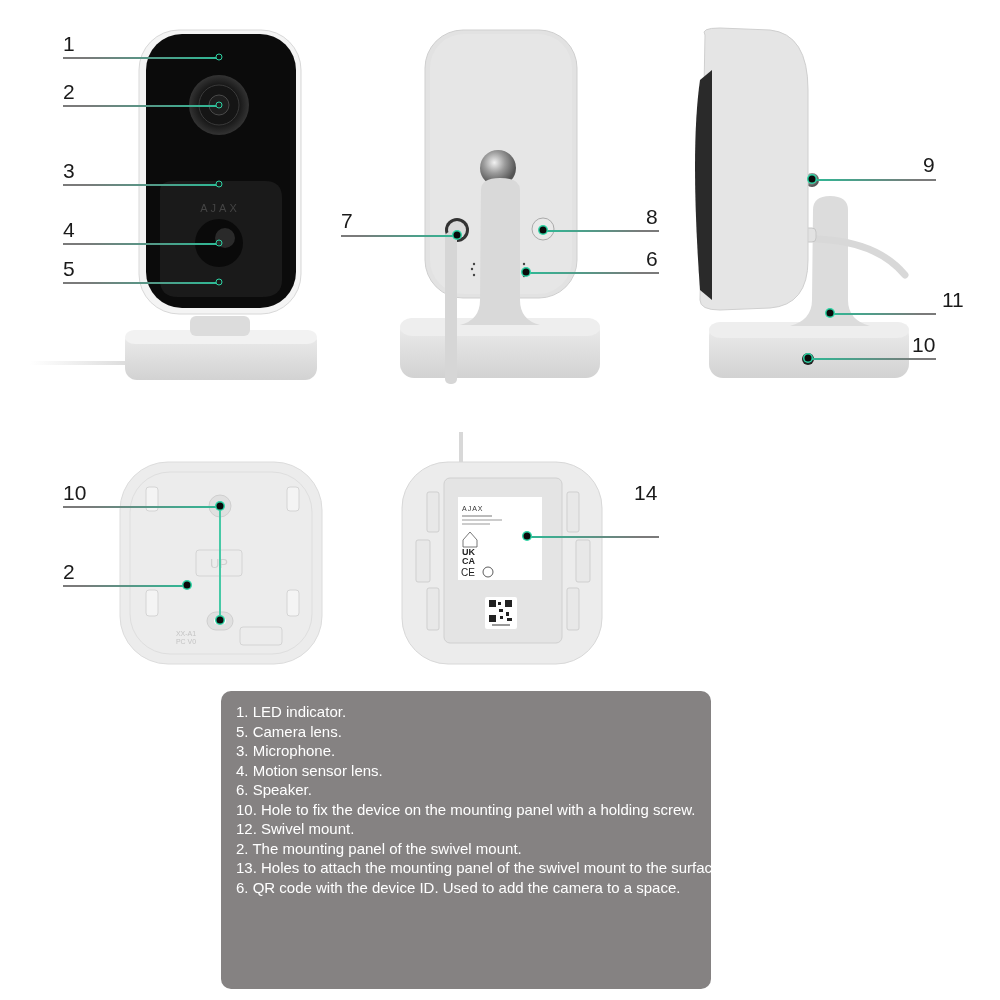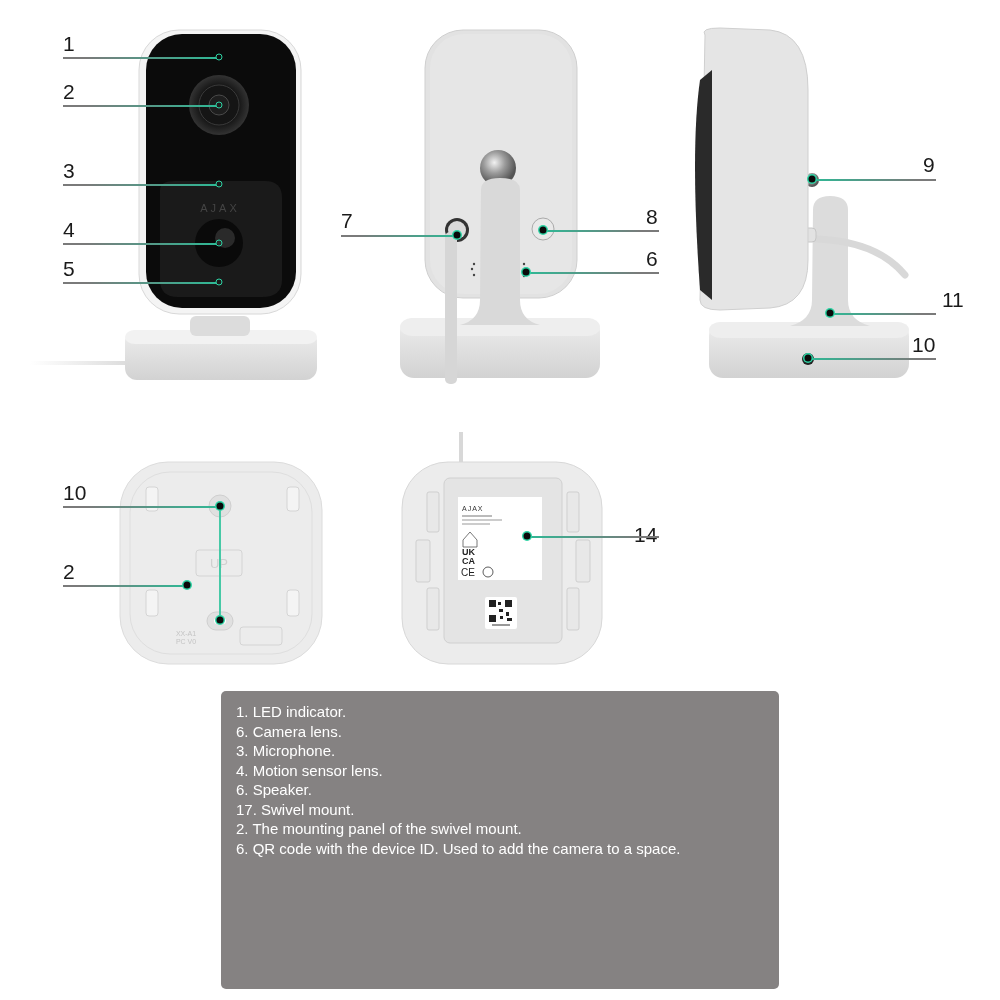--- a/index.html
+++ b/index.html
@@ -6,21 +6,21 @@
     body { width: 1000px; height: 1000px; position: relative; overflow: hidden; font-family: "Liberation Sans", sans-serif; }
     .stage { position: absolute; left: 0; top: 0; width: 1000px; height: 1000px; }
     .callout-num { position: absolute; font-family: "Liberation Sans", sans-serif; font-size: 21px; color: #1a1a1a; line-height: 1; }
     .leader { position: absolute; height: 1.5px; }
     .leader.ltr { background: linear-gradient(to right, #7a7a7a 0%, #7a7a7a 15%, #2fb895 100%); }
     .leader.rtl { background: linear-gradient(to left, #7a7a7a 0%, #7a7a7a 15%, #2fb895 100%); }
     .vleader { position: absolute; width: 1.5px; background: #46c9a6; }
     .marker { position: absolute; width: 7px; height: 7px; border-radius: 50%; box-sizing: border-box; transform: translate(-50%, -50%); }
     .marker.hollow { border: 1.5px solid #2ed3a4; background: transparent; }
     .marker.filled { background: #0a0a0a; box-shadow: 0 0 0 1.5px #2ed3a4; }
-    .legend-box { position: absolute; left: 221px; top: 691px; width: 558px; height: 298px; background: #858282; border-radius: 5px; box-sizing: border-box; padding: 11px 0 0 15px; }
+    .legend-box { position: absolute; left: 221px; top: 691px; width: 490px; height: 298px; background: #858282; border-radius: 10px; box-sizing: border-box; padding: 11px 0 0 15px; }
     .legend-item { color: #ffffff; font-size: 15px; line-height: 19.5px; white-space: nowrap; font-family: "Liberation Sans", sans-serif; }
     svg { position: absolute; overflow: visible; }
   </style>
 </head>
 <body>
 
 <div class="stage">
 
   <svg style="left:0;top:0" width="1000" height="400">
     <defs>
@@ -216,27 +216,29 @@
   <span class="callout-num" style="left:63px;top:482px">10</span>
   <div class="leader ltr" style="left:63px;top:506px;width:156px"></div>
   <div class="vleader" style="left:219px;top:506px;height:114px"></div>
   <div class="marker filled" style="left:220px;top:506px"></div>
   <div class="marker filled" style="left:220px;top:620px"></div>
 
   <span class="callout-num" style="left:63px;top:561px">2</span>
   <div class="leader ltr" style="left:63px;top:585px;width:123px"></div>
   <div class="marker filled" style="left:187px;top:585px"></div>
 
-  <span class="callout-num" style="left:634px;top:524px">14</span>
+  <span class="callout-num" style="left:634px;top:482px">14</span>
   <div class="leader rtl" style="left:528px;top:536px;width:131px"></div>
   <div class="marker filled" style="left:527px;top:536px"></div>
 
   <div class="legend-box">
     <div class="legend-item">1. LED indicator.</div>
-    <div class="legend-item">6. Camera lens.</div>
+    <div class="legend-item">5. Camera lens.</div>
     <div class="legend-item">3. Microphone.</div>
     <div class="legend-item">4. Motion sensor lens.</div>
     <div class="legend-item">6. Speaker.</div>
-    <div class="legend-item">17. Swivel mount.</div>
+    <div class="legend-item">10. Hole to fix the device on the mounting panel with a holding screw.</div>
+    <div class="legend-item">12. Swivel mount.</div>
     <div class="legend-item">2. The mounting panel of the swivel mount.</div>
+    <div class="legend-item">13. Holes to attach the mounting panel of the swivel mount to the surface.</div>
     <div class="legend-item">6. QR code with the device ID. Used to add the camera to a space.</div>
   </div>
 </div>
 
 </body></html>

